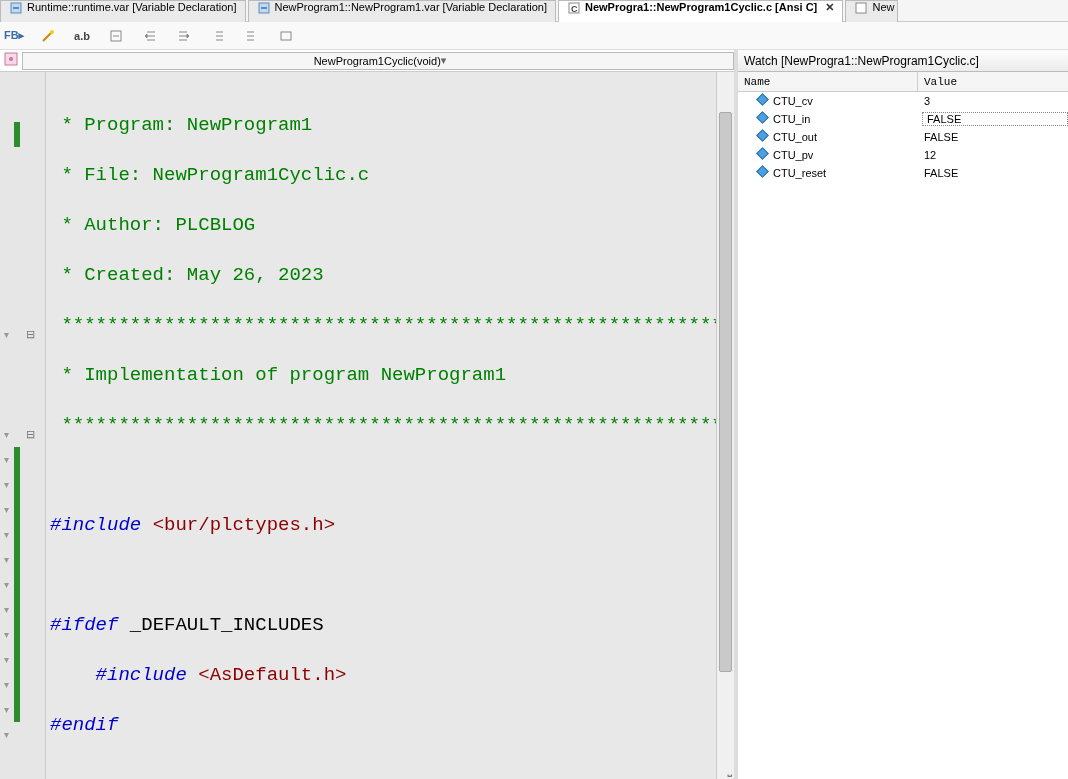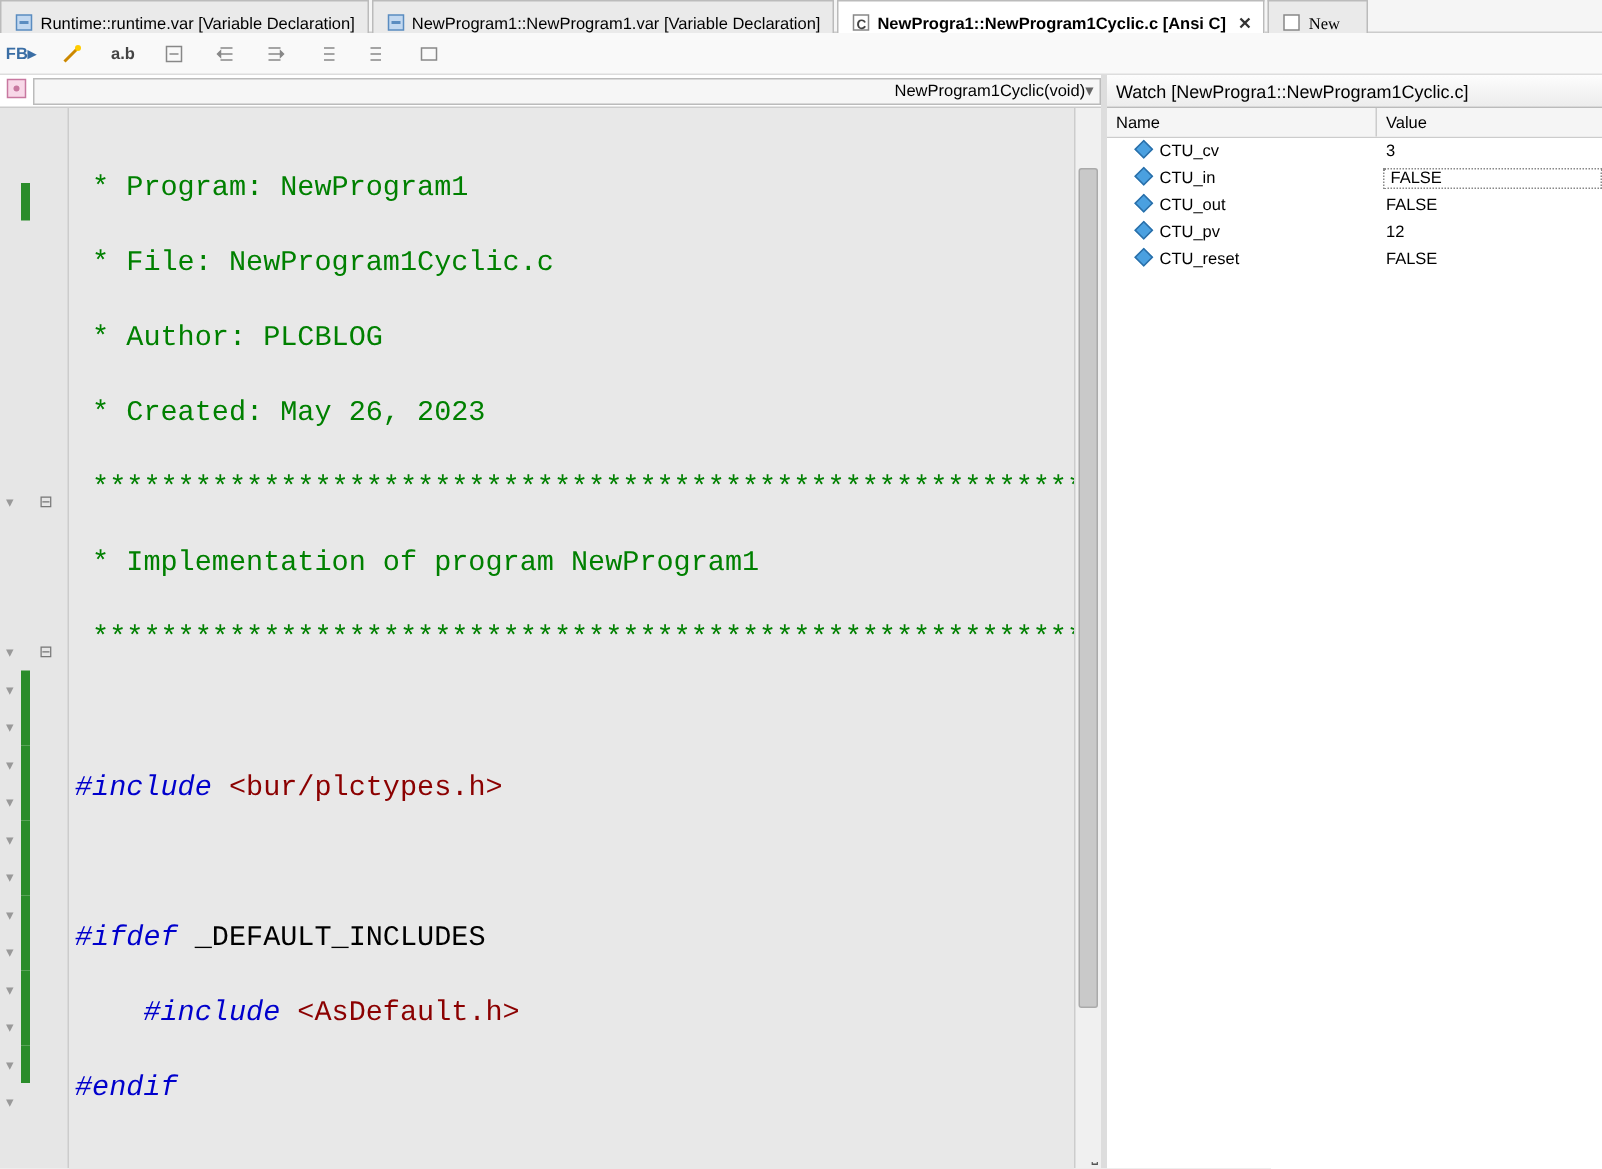--- a/index.html
+++ b/index.html
@@ -15,21 +15,21 @@
   }
   .tabbar {
     display: flex;
     align-items: center;
     height: 22px;
     background: #f5f5f5;
     border-bottom: 1px solid #ccc;
   }
   .tab {
     display: flex;
-    align-items: flex-end;
+    align-items: flex-start;
     height: 22px;
     padding: 0 8px;
     border: 1px solid #bbb;
     border-bottom: none;
     background: #eaeaea;
     margin-right: 2px;
     gap: 4px;
     cursor: pointer;
     white-space: nowrap;
     font-size: 11px;
@@ -81,21 +81,21 @@
     gap:4px;
   }
   .func-select {
     flex:1;
     border:1px solid #bbb;
     height:18px;
     background:#f6f6f6;
     padding-left:8px;
     display:flex;
     align-items:center;
-    justify-content:flex-end;
+    justify-content:center;
     font-size:11px;
   }
   .editor-wrap {
     flex:1;
     display:flex;
     overflow:hidden;
     background:#e8e8e8;
   }
   .gutter {
     width: 46px;
@@ -158,20 +158,21 @@
     display:flex;
     align-items:center;
     padding-left:6px;
     font-size:12px;
   }
   .watch-header {
     display:flex;
     height:20px;
     border-bottom:1px solid #ccc;
     font-size:11px;
+    font-family:Liberation Mono, monospace;
   }
   .wh-name { width:180px; padding-left:6px; display:flex; align-items:center; border-right:1px solid #ccc; background:#f5f5f5;}
   .wh-value { flex:1; padding-left:6px; display:flex; align-items:center; background:#f5f5f5;}
   .watch-row {
     display:flex;
     height:18px;
     font-size:11px;
     align-items:center;
   }
   .wr-name { width:180px; padding-left:20px; display:flex; gap:6px;}
@@ -212,21 +213,21 @@
   <div class="tab active">
     <span class="icon">
         <svg width="12" height="12">
           <rect x="1" y="1" width="10" height="10" fill="#fff" stroke="#888"></rect>
           <text x="3" y="10" font-size="9" fill="#444">C</text>
         </svg>
       </span>
     <span>NewProgra1::NewProgram1Cyclic.c [Ansi C]</span>
     <span class="close-x">✕</span>
   </div>
-  <div class="tab" style="padding-right:18px;font-family:Liberation Serif, serif;">
+  <div class="tab" style="padding-right:2px;">
     <span class="icon">
         <svg width="12" height="12">
           <rect x="1" y="1" width="10" height="10" fill="#fff" stroke="#888"></rect>
         </svg>
       </span>
     <span>New</span>
   </div>
 </div>
 
 <div class="toolbar">

